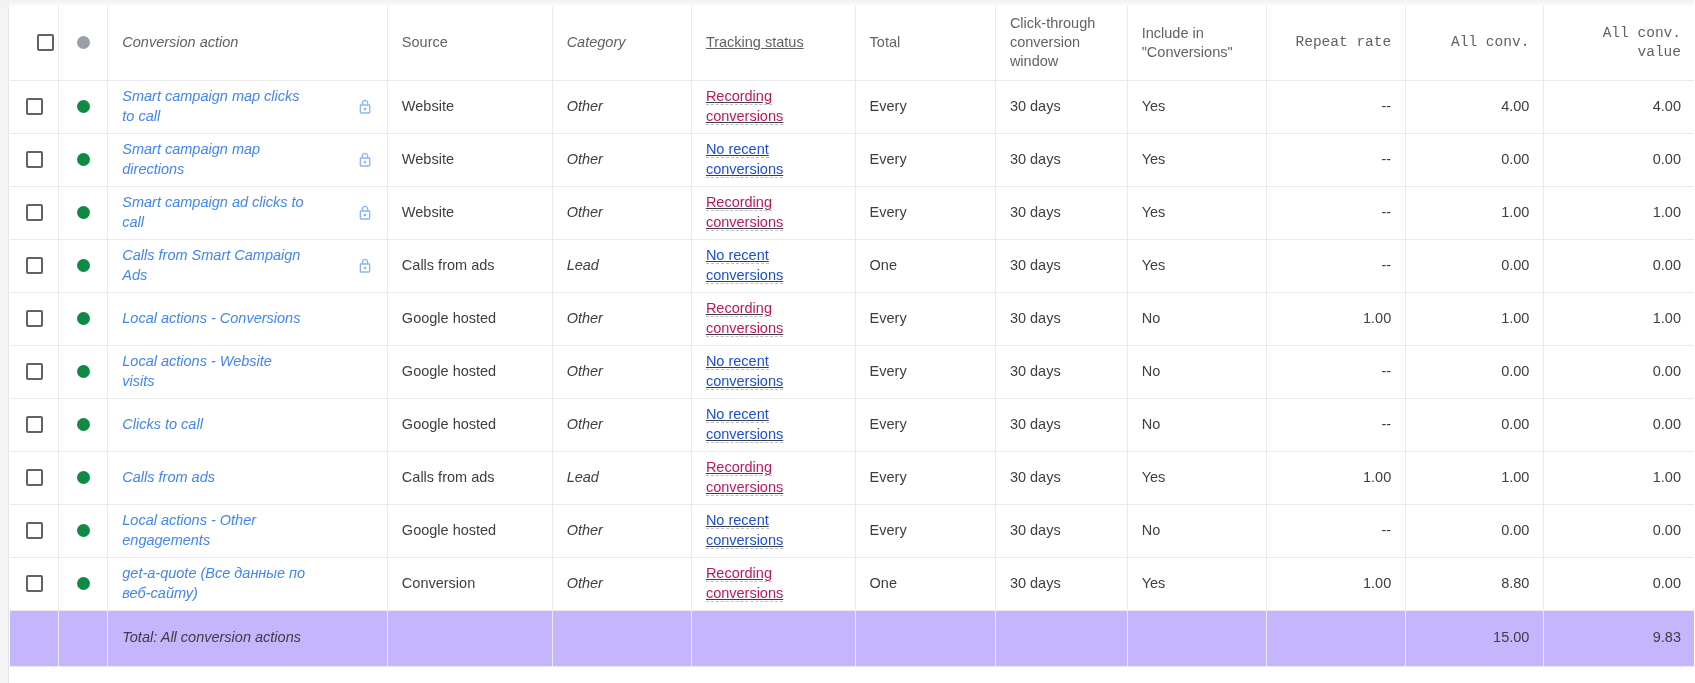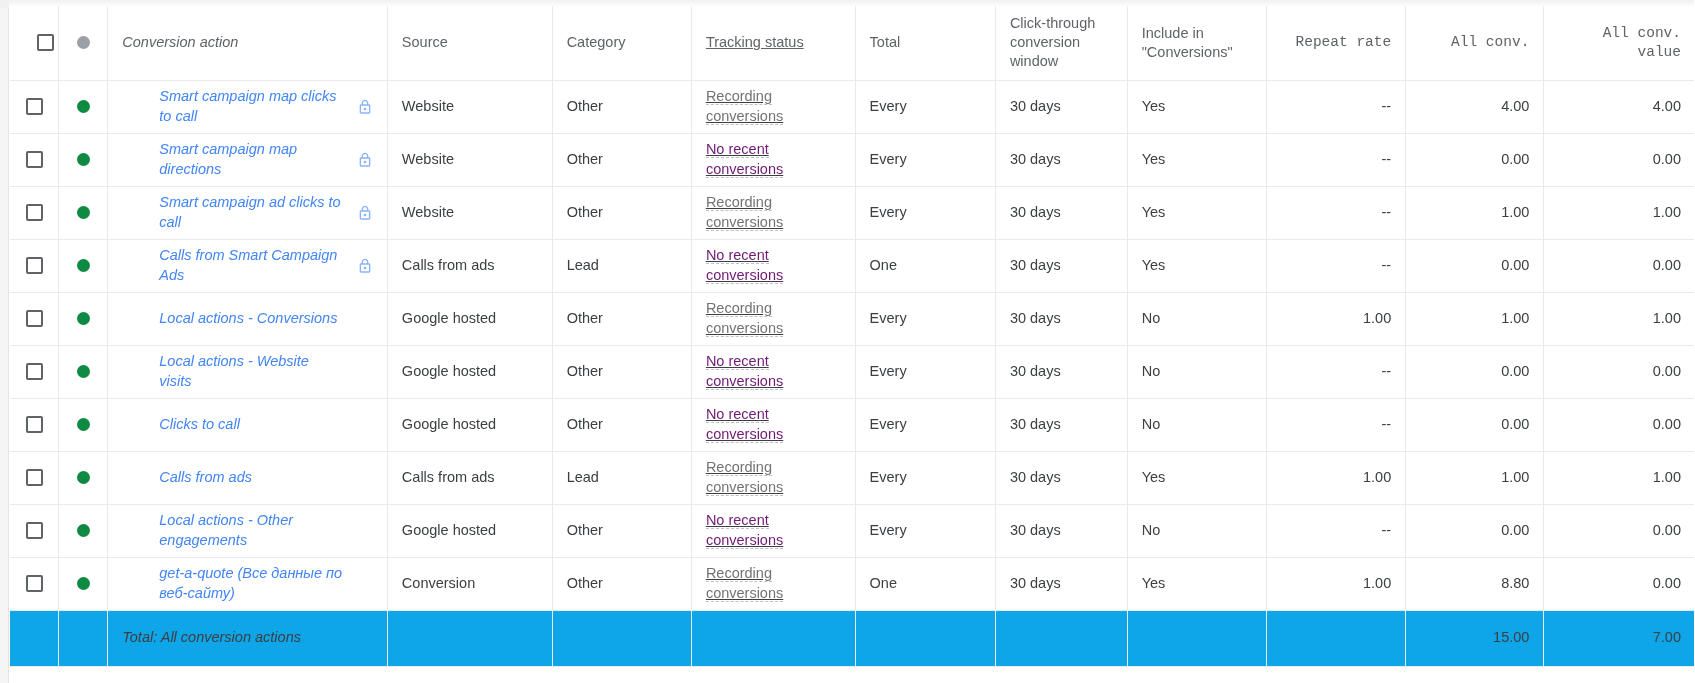--- a/index.html
+++ b/index.html
@@ -80,21 +80,21 @@
 
   tbody tr { height: 53px; }
   tbody td { height: 53px; line-height: 1.32; }
   tbody td.num { text-align: right; }
 
   
   .c-check   { width: 46px; }
   .c-status  { width: 46px; }
   .c-action  { width: 263px; font-style: italic; }
   .c-source  { width: 155px; }
-  .c-cat     { width: 131px; }
+  .c-cat     { width: 131px; font-style: italic; }
   .c-track   { width: 154px; text-decoration: underline; }
   .c-count   { width: 132px; }
   .c-window  { width: 124px; }
   .c-include { width: 131px; }
   .c-repeat  { width: 131px; }
   .c-allconv { width: 130px; }
   .c-allval  { width: 142px; }
 
   
   .checkbox {
@@ -120,45 +120,44 @@
   .dot.grey  { background: #9aa0a6; }
   td.c-status { padding: 0; text-align: center; }
 
   
   .action-cell {
     display: flex;
     align-items: center;
     justify-content: space-between;
     gap: 8px;
     height: 100%;
-    margin-left: 37px;
   }
   .action-link {
     color: #4285f4;
     text-decoration: none;
     cursor: pointer;
     line-height: 1.33;
     font-size: 14.5px;
     max-width: 185px;
   }
   .lock-icon { flex: 0 0 auto; width: 16px; height: 16px; display: block; }
 
   
   .track-text {
     border-bottom: 1px dashed #bdc1c6;
     line-height: 1.36;
     display: inline;
     cursor: default;
   }
-  .track-ok  { color: #737373; }
-  .track-bad { color: #701a75; }
+  .track-ok  { color: #be185d; }
+  .track-bad { color: #1d4ed8; }
 
   
   tr.total-row td {
-    background: #0ea5e9;
+    background: #c4b5fd;
     height: 56px;
     border-bottom: 1px solid #e8eaed;
     color: #3c4043;
   }
   tr.total-row td.c-check .checkbox { visibility: hidden; }
 
   
   .right-edge {
     position: absolute;
     right: 0; top: 0;
@@ -453,19 +452,19 @@
           <td class="c-status"></td>
           <td class="c-action">Total: All conversion actions</td>
           <td class="c-source"></td>
           <td class="c-cat"></td>
           <td class="c-track"></td>
           <td class="c-count"></td>
           <td class="c-window"></td>
           <td class="c-include"></td>
           <td class="c-repeat num"></td>
           <td class="c-allconv num">15.00</td>
-          <td class="c-allval num">7.00</td>
+          <td class="c-allval num">9.83</td>
         </tr>
       </tbody>
   </table>
 
   <div class="right-edge"></div>
 </div>
 
 </body></html>

